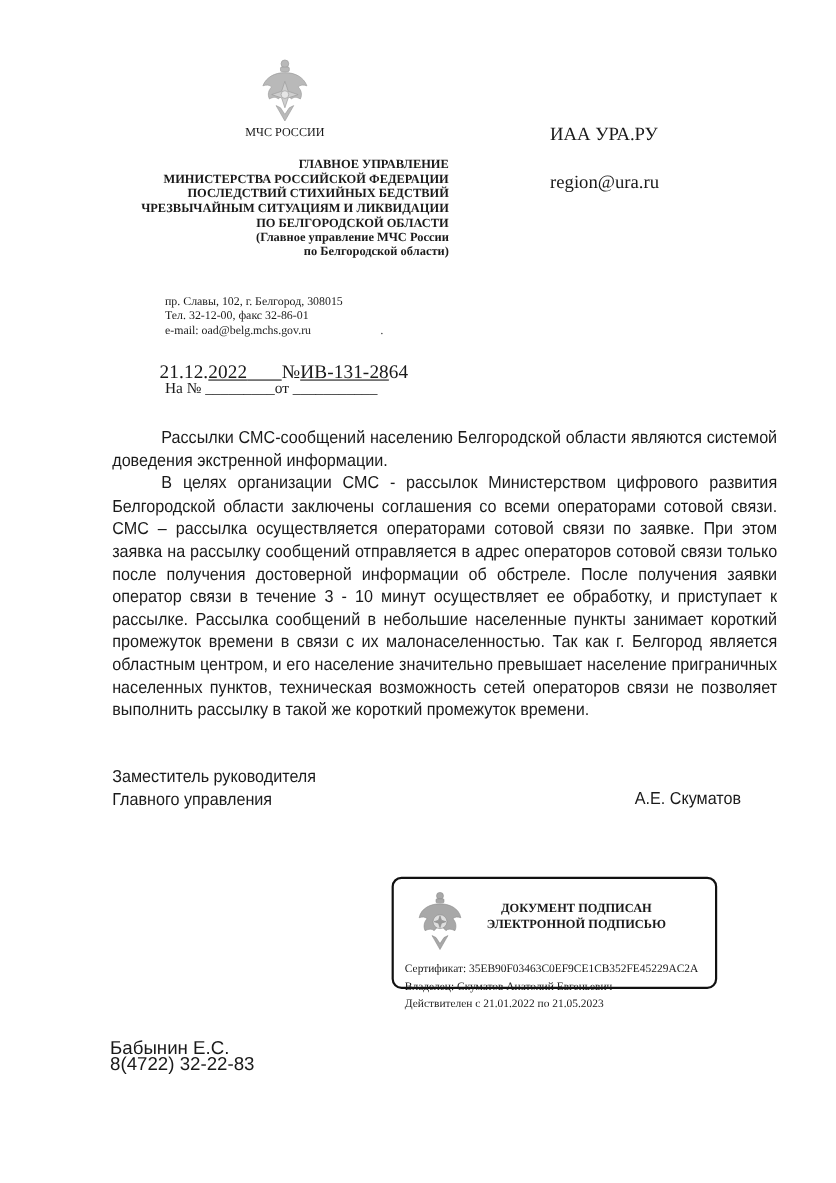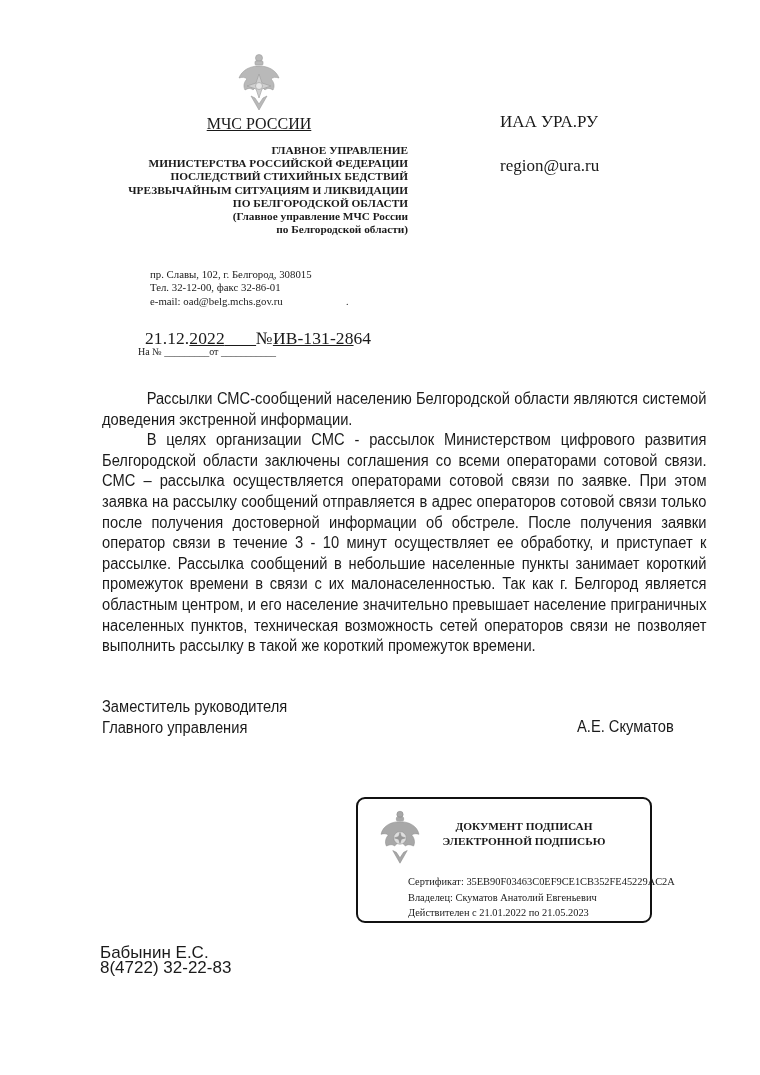--- a/index.html
+++ b/index.html
@@ -1,35 +1,35 @@
 <!DOCTYPE html>
 <html><head>
   <meta charset="utf-8">
   <style>
     html, body { margin: 0; padding: 0; background: #ffffff; }
     body { width: 760px; height: 1075px; position: relative; overflow: hidden; color: #1a1a1a; font-family: "Liberation Serif", serif; }
     .abs { position: absolute; }
     .emblem { left: 236px; top: 52px; width: 46px; height: 62px; }
-    .org-title { left: 150px; top: 115px; width: 218px; text-align: center; font-size: 16px; text-decoration: underline; }
+    .org-title { left: 150px; top: 115px; width: 218px; text-align: center; font-size: 11px; }
     .org-block { left: 112px; top: 144px; width: 296px; text-align: right; font-weight: bold; font-size: 11.3px; line-height: 13.2px; }
     .contacts { left: 150px; top: 268px; width: 218px; font-size: 10.8px; line-height: 13.3px; }
     .dot { left: 346px; top: 296px; font-size: 10px; }
     .reg-line { left: 145px; top: 328px; font-size: 17.5px; white-space: nowrap; letter-spacing: 0.1px; }
     .reg-line .u { text-decoration: underline; }
-    .reply-line { left: 138px; top: 346px; font-size: 10px; white-space: nowrap; }
+    .reply-line { left: 150px; top: 346px; font-size: 14px; white-space: nowrap; }
     .addressee { left: 500px; top: 112px; font-size: 17px; }
     .addressee-email { left: 500px; top: 156px; font-size: 17px; text-align: center; }
     .body-text { left: 102px; top: 389px; width: 604px; font-family: "Liberation Sans", sans-serif; font-size: 15.8px; line-height: 20.6px; text-align: justify; transform: scaleX(0.93); transform-origin: left top; width: 650px; }
     .body-text p { margin: 0; text-indent: 48px; }
     .sign-left { left: 102px; top: 697px; font-family: "Liberation Sans", sans-serif; font-size: 15.8px; line-height: 20.6px; transform: scaleX(0.93); transform-origin: left top; }
     .sign-right { left: 577px; top: 718px; font-family: "Liberation Sans", sans-serif; font-size: 15.8px; transform: scaleX(0.93); transform-origin: left top; white-space: nowrap; }
-    .esig { left: 356px; top: 797px; width: 296px; height: 126px; border: 2.5px solid #111; border-radius: 9px; box-sizing: border-box; }
+    .esig { left: 356px; top: 797px; width: 296px; height: 102px; border: 2.5px solid #111; border-radius: 9px; box-sizing: border-box; }
     .esig-emblem { left: 20px; top: 10px; width: 44px; height: 56px; }
     .esig-title { left: 76px; top: 20px; width: 180px; text-align: center; font-weight: bold; font-size: 11.3px; line-height: 15px; }
-    .esig-lines { left: 10px; top: 75px; font-size: 10.4px; line-height: 15.5px; white-space: nowrap; margin-left: 40px; }
+    .esig-lines { left: 10px; top: 75px; font-size: 10.4px; line-height: 15.5px; white-space: nowrap; }
     .executor { left: 100px; top: 945px; font-family: "Liberation Sans", sans-serif; font-size: 17px; line-height: 15px; }
   </style>
 </head>
 <body>
 
 <div class="abs emblem">
   <svg viewBox="0 0 46 62" width="46" height="62">
     <g fill="#b9b9b9" stroke="#9a9a9a" stroke-width="0.6">
       <circle cx="23" cy="6" r="3.5"></circle>
       <rect x="19" y="9" width="8" height="4" rx="1"></rect>

